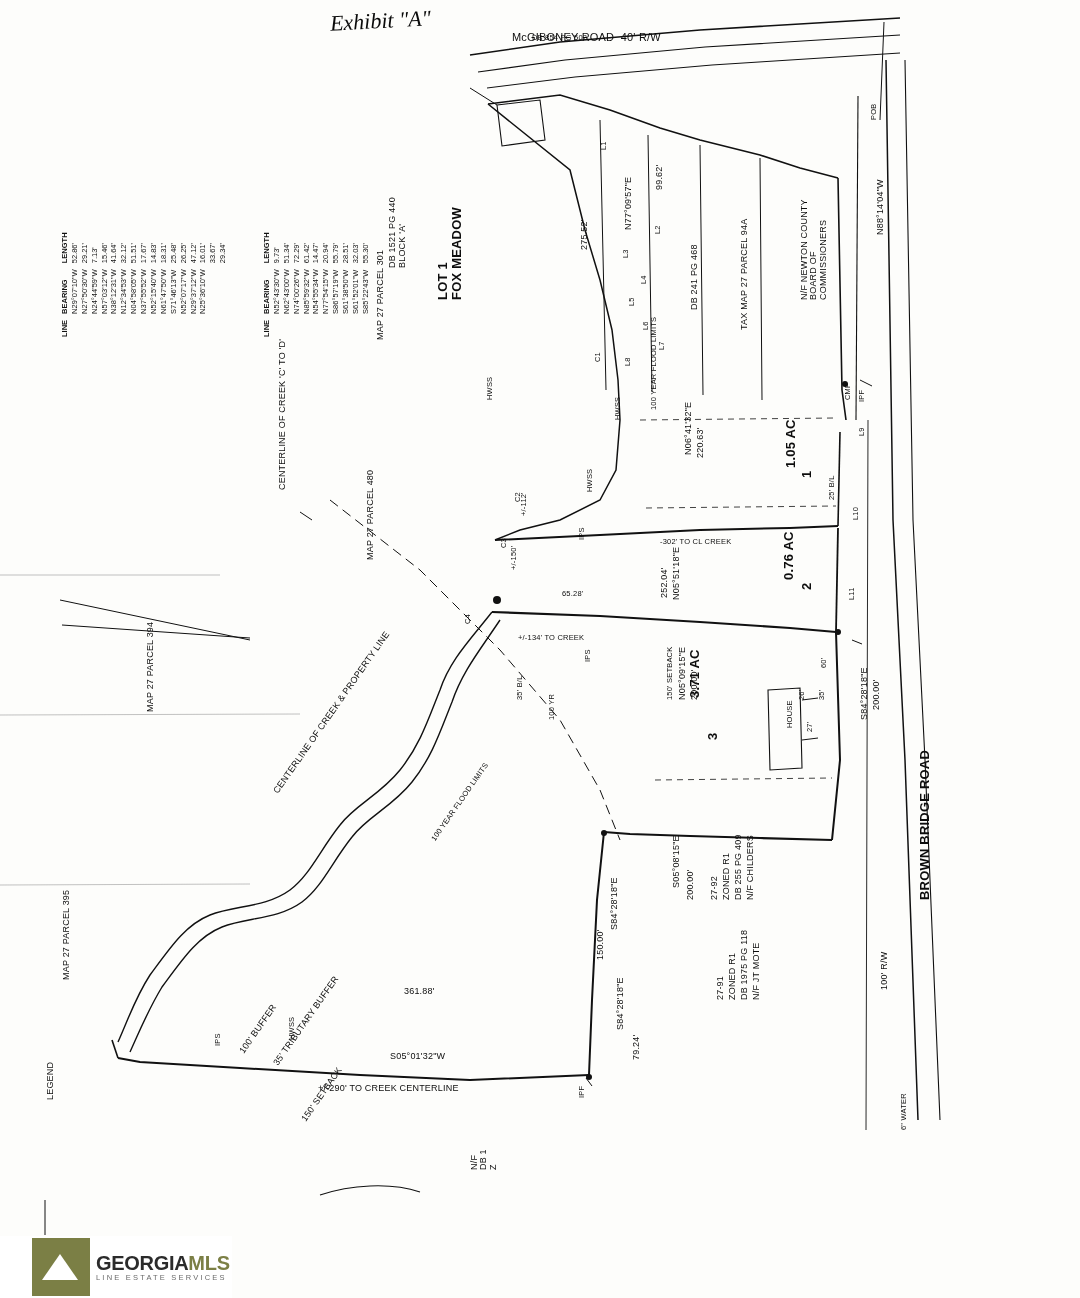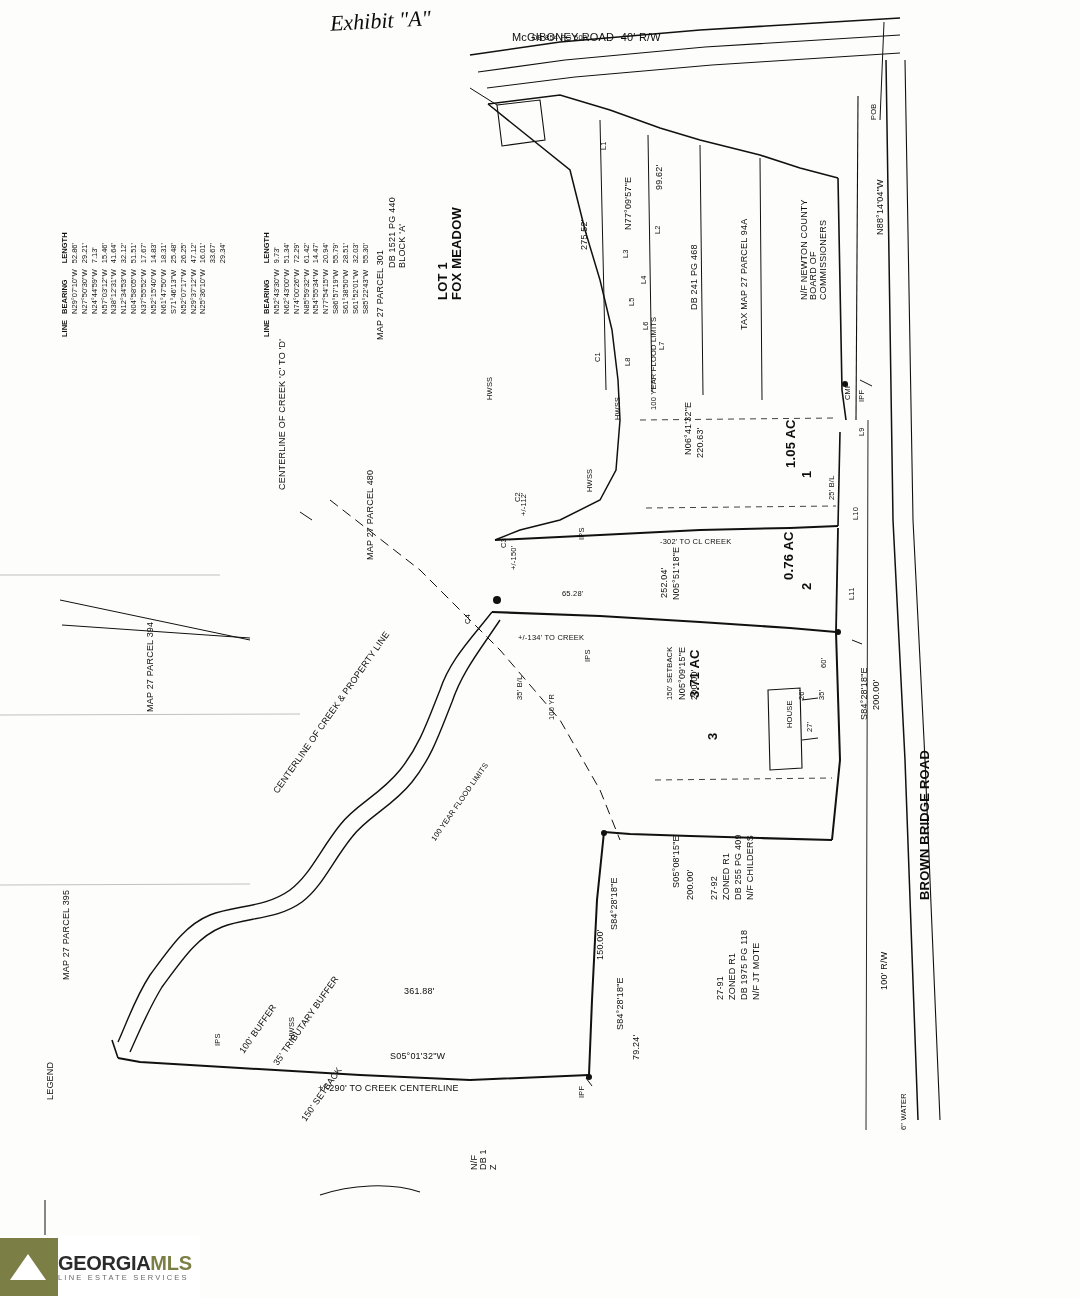--- a/index.html
+++ b/index.html
@@ -65,20 +65,22 @@
   .linetbl th { font-weight: bold; }
 
   
   #watermark {
     position: absolute;
     left: 0; bottom: 0;
     width: 200px; height: 62px;
     background: #ffffff;
     display: flex;
     align-items: center;
+    gap: 6px;
+    padding-left: 32px;
   }
   #wm-square {
     width: 58px; height: 58px;
     background: #7b7f45;
     position: relative;
   }
   #wm-square::after {
     content: "";
     position: absolute;
     left: 10px; top: 16px;

